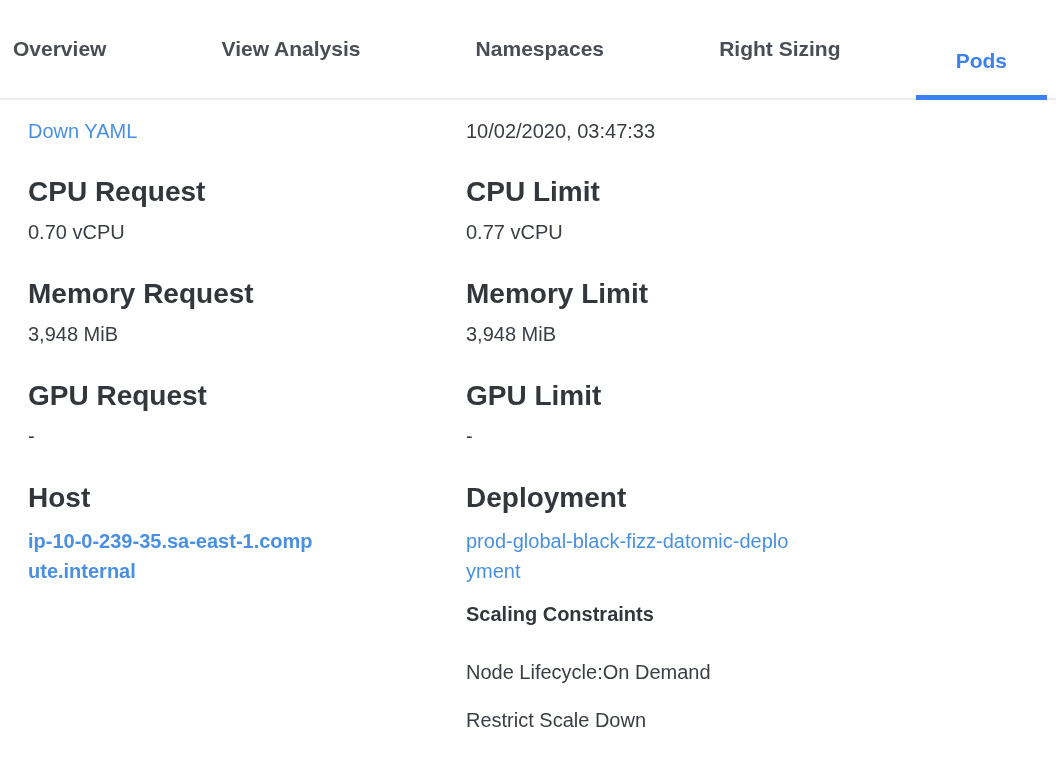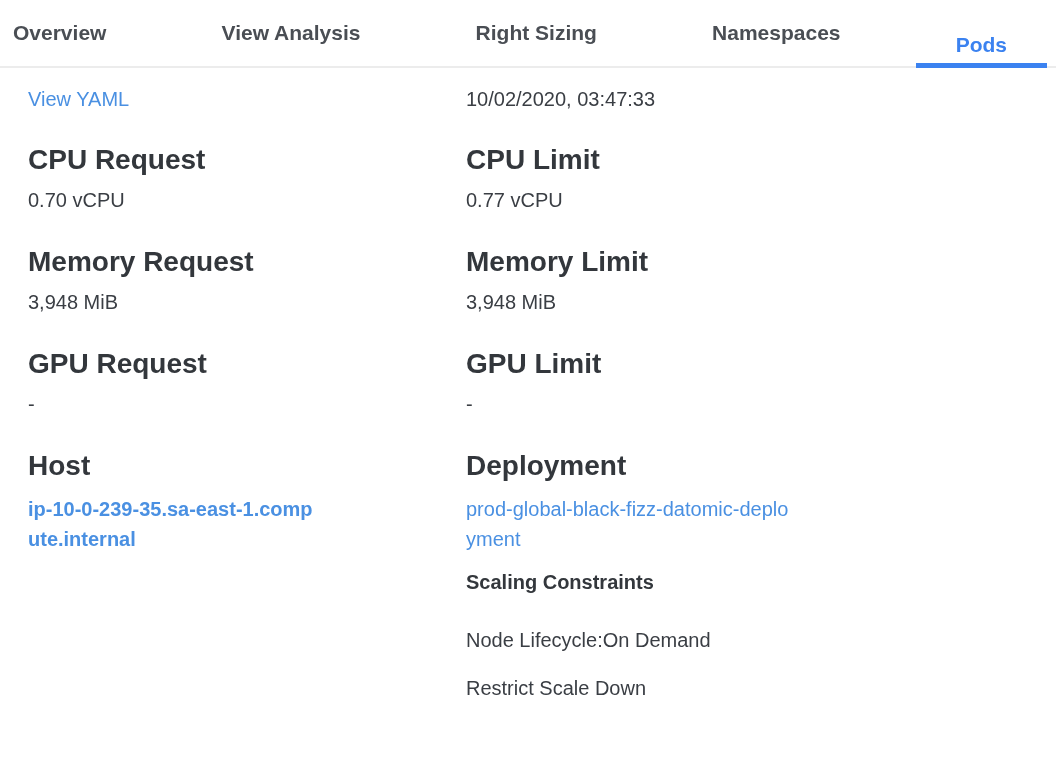--- a/index.html
+++ b/index.html
@@ -18,21 +18,21 @@
     font-family: "Liberation Sans", "DejaVu Sans", sans-serif;
     color: var(--text);
     overflow: hidden;
   }
 
   
   .tabbar {
     display: flex;
     justify-content: space-between;
     align-items: stretch;
-    height: 68px;
+    height: 100px;
     padding: 0 9px 0 13px;
     border-bottom: 2px solid var(--divider);
   }
   .tab {
     display: flex;
     align-items: center;
     justify-content: center;
     padding: 0 40px;
     font-size: 21px;
     font-weight: 600;
@@ -109,30 +109,30 @@
     color: var(--text);
     margin-bottom: 24px;
   }
 </style>
 </head>
 <body>
 
 <nav class="tabbar">
   <div class="tab">Overview</div>
   <div class="tab">View Analysis</div>
+  <div class="tab">Namespaces</div>
   <div class="tab">Right Sizing</div>
-  <div class="tab">Namespaces</div>
   <div class="tab active">Pods</div>
 </nav>
 
 <main class="content">
   <div class="grid">
 
     <div class="cell top-row">
-      <a class="link">View YAML</a>
+      <a class="link">Down YAML</a>
     </div>
     <div class="cell top-row">
       <span>10/02/2020, 03:47:33</span>
     </div>
 
     <div class="cell field">
       <div class="field-label">CPU Request</div>
       <div class="field-value">0.70 vCPU</div>
     </div>
     <div class="cell field">

